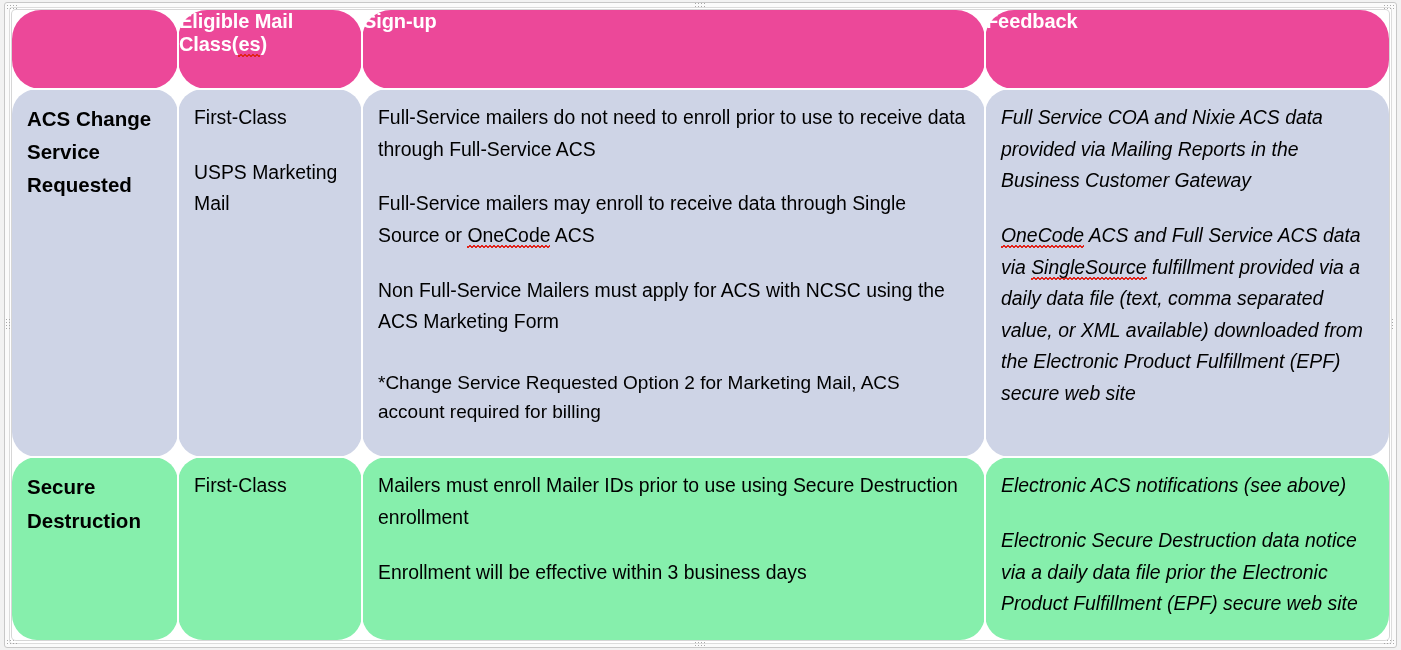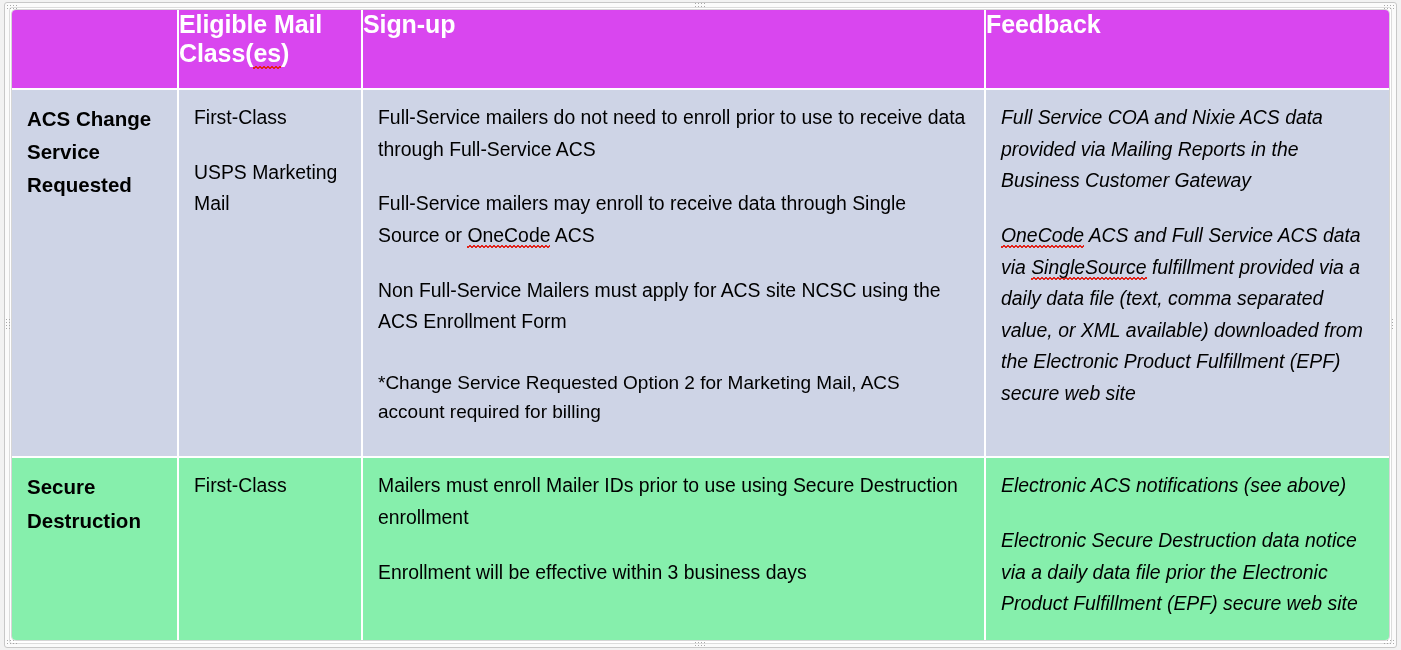--- a/index.html
+++ b/index.html
@@ -73,40 +73,42 @@
     box-shadow: 0 0 0 1px #d6d6d6;
   }
   #acs-table td, #acs-table th {
     vertical-align: top;
     padding: 0;
     margin: 0;
   }
 
   
   .hdr {
-    background: #d946ef;
+    background: #ec4899;
     color: #ffffff;
     font-weight: bold;
-    font-size: 25px;
+    font-size: 20px;
     line-height: 1.16;
     letter-spacing: -0.1px;
     padding: 12px 12px 8px 12px;
     border-right: 2px solid #ffffff;
     height: 78px;
     text-align: left;
+    border-radius: 29px;
   }
   .hdr.last { border-right: none; }
   .hdr-blank { padding: 0; }
 
   
   .row1 td { background: #ced4e6; }
   .row2 td { background: #86efac; }
   #acs-table tbody td {
     border-right: 2px solid #ffffff;
     border-top: 2px solid #ffffff;
+    border-radius: 25px;
   }
   #acs-table tbody td.last { border-right: none; font-style: italic; }
 
   .cell-pad {
     padding: 12px 14px 10px 15px;
   }
 
   .label-cell {
     font-weight: bold;
     font-size: 20.5px;
@@ -194,21 +196,21 @@
           <div class="cell-pad body-text">
             <p>First-Class</p>
             <p>USPS Marketing Mail</p>
           </div>
         </td>
 
         <td>
           <div class="cell-pad body-text">
             <p>Full-Service mailers do not need to enroll prior to use to receive data through Full-Service ACS</p>
             <p><span>Full-Service mailers may enroll to receive data through Single Source or </span><span class="squiggle">OneCode</span><span> ACS</span></p>
-            <p style="margin-bottom:30px;">Non Full-Service Mailers must apply for ACS site NCSC using the ACS Enrollment Form</p>
+            <p style="margin-bottom:30px;">Non Full-Service Mailers must apply for ACS with NCSC using the ACS Marketing Form</p>
             <p class="footnote">*Change Service Requested Option 2 for Marketing Mail, ACS account required for billing</p>
           </div>
         </td>
 
         <td class="last">
           <div class="cell-pad body-text">
             <p>Full Service COA and Nixie ACS data provided via Mailing Reports in the Business Customer Gateway</p>
             <p><span class="squiggle">OneCode</span><span> ACS and Full Service ACS data via </span><span class="squiggle">SingleSource</span><span> fulfillment provided via a daily data file (text, comma separated value, or XML available) downloaded from the Electronic Product Fulfillment (EPF) secure web site</span></p>
           </div>
         </td>

